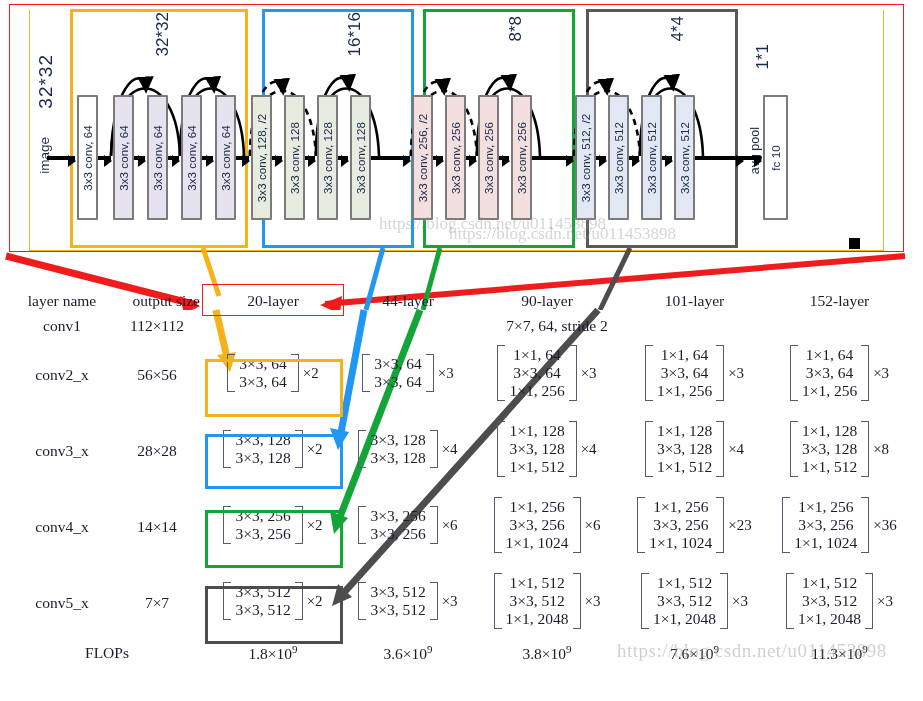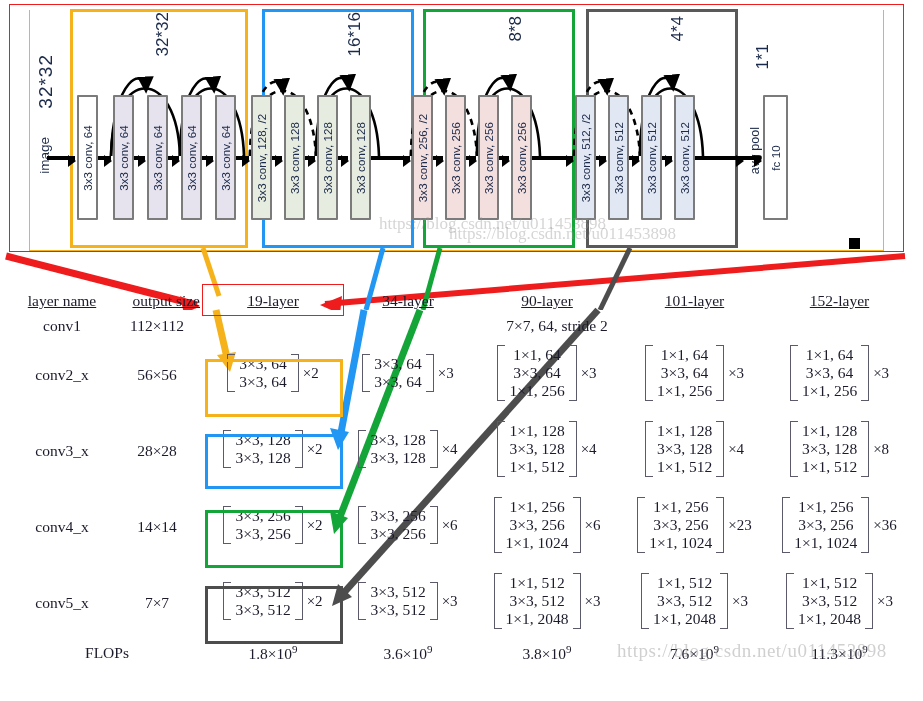--- a/index.html
+++ b/index.html
@@ -49,21 +49,21 @@
   #midarrows{position:absolute;left:0;top:248px;width:923px;height:62px;}
 
   
   #tablewrap{position:absolute;left:12px;top:288px;width:900px;}
   table.resnet{border-collapse:collapse;width:900px;
                font-family:"Liberation Serif", serif;font-size:15.5px;}
   table.resnet td{border:0;text-align:center;vertical-align:middle;
                   padding:1px 2px;position:relative;}
   .hl{border-top:1.2px solid #5a5a5a;}
   .vl{border-left:1.2px solid #5a5a5a;}
-  .toprule{border-top:1.4px solid #3a3a3a;text-decoration:underline;}
+  .toprule{border-top:1.4px solid #3a3a3a;}
   .botrule{border-bottom:1.4px solid #3a3a3a;}
 
   .blkcell{display:inline-flex;align-items:center;justify-content:center;gap:4px;}
   .brk{display:inline-flex;align-items:stretch;}
   .brk .lb,.brk .rb{width:7px;}
   .brk .lb{border-left:1.4px solid #5a5a6a;border-top:1.4px solid #5a5a6a;border-bottom:1.4px solid #5a5a6a;}
   .brk .rb{border-right:1.4px solid #5a5a6a;border-top:1.4px solid #5a5a6a;border-bottom:1.4px solid #5a5a6a;}
   .brk .rows{padding:1px 4px;line-height:1.18;white-space:nowrap;}
   .mult{font-size:15px;}
 
@@ -252,22 +252,22 @@
       <col style="width:142px">
         <col style="width:128px">
       <col style="width:150px">
         <col style="width:145px">
         <col style="width:145px">
     </colgroup>
     <tbody id="tbody">
         <tr>
           <td class="toprule" style="padding: 4px 2px;">layer name</td>
           <td class="toprule vl" style="padding: 4px 2px; text-align: right;">output size</td>
-          <td class="toprule vl" style="padding: 4px 2px;">19-layer</td>
-          <td class="toprule vl" style="padding: 4px 2px;">34-layer</td>
+          <td class="toprule vl" style="padding: 4px 2px;">20-layer</td>
+          <td class="toprule vl" style="padding: 4px 2px;">44-layer</td>
           <td class="toprule vl" style="padding: 4px 2px;">90-layer</td>
           <td class="toprule vl" style="padding: 4px 2px; margin-top: 24px;">101-layer</td>
           <td class="toprule vl" style="padding: 4px 2px;">152-layer</td>
         </tr>
         <tr style="height: 23px;">
           <td class="hl">conv1</td>
           <td class="hl vl">112×112</td>
           <td class="hl vl" colspan="5">7×7, 64, stride 2</td>
         </tr>
         <tr style="height: 76px;">

